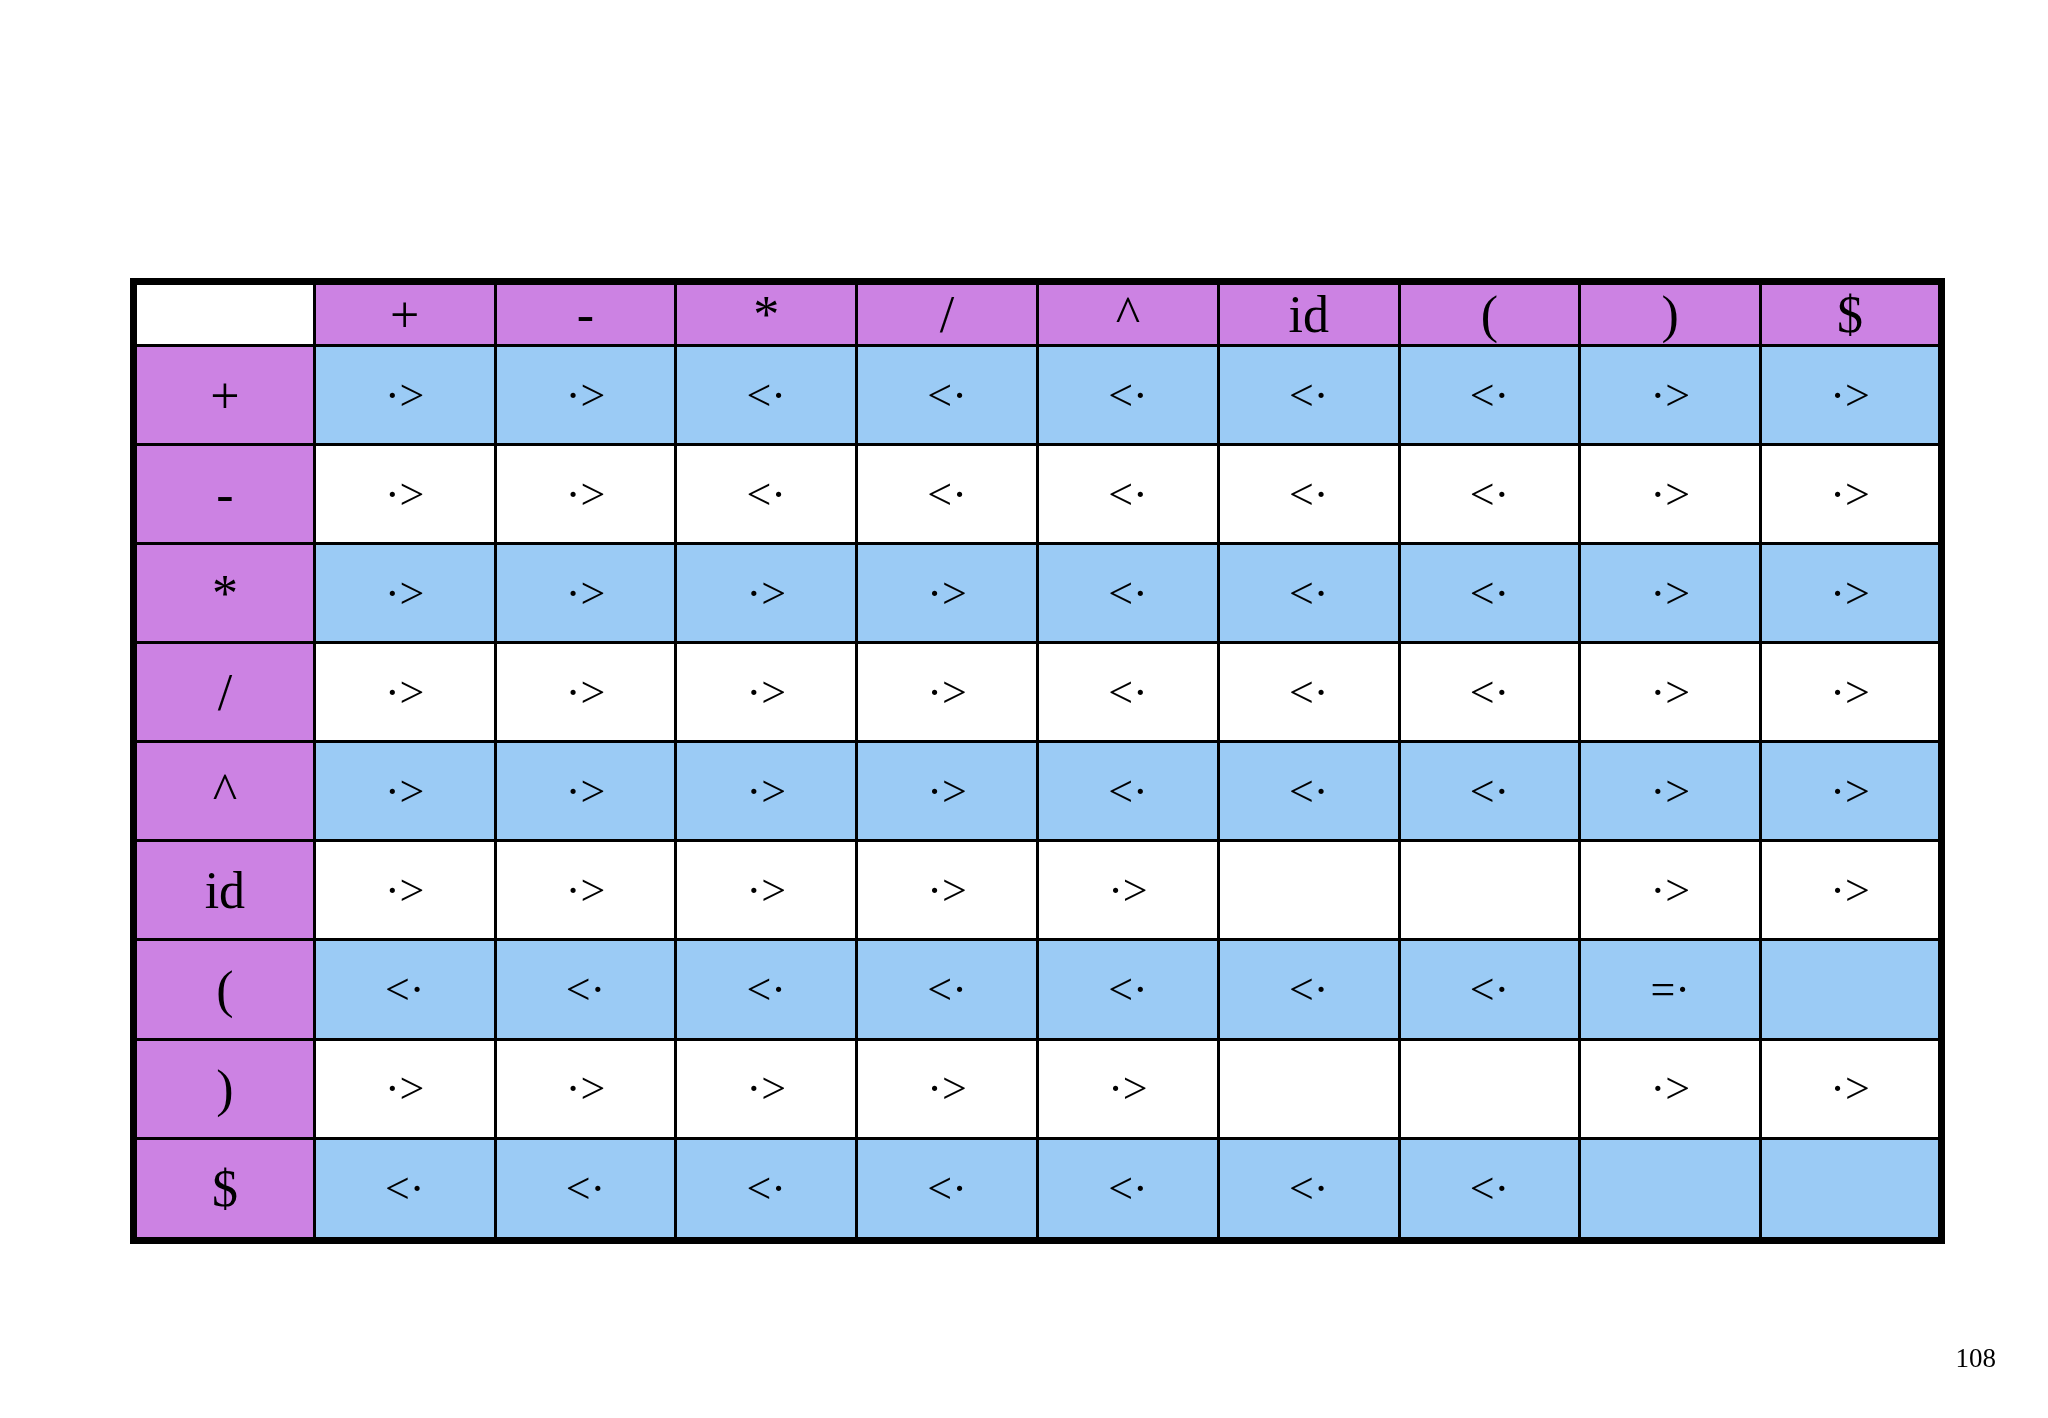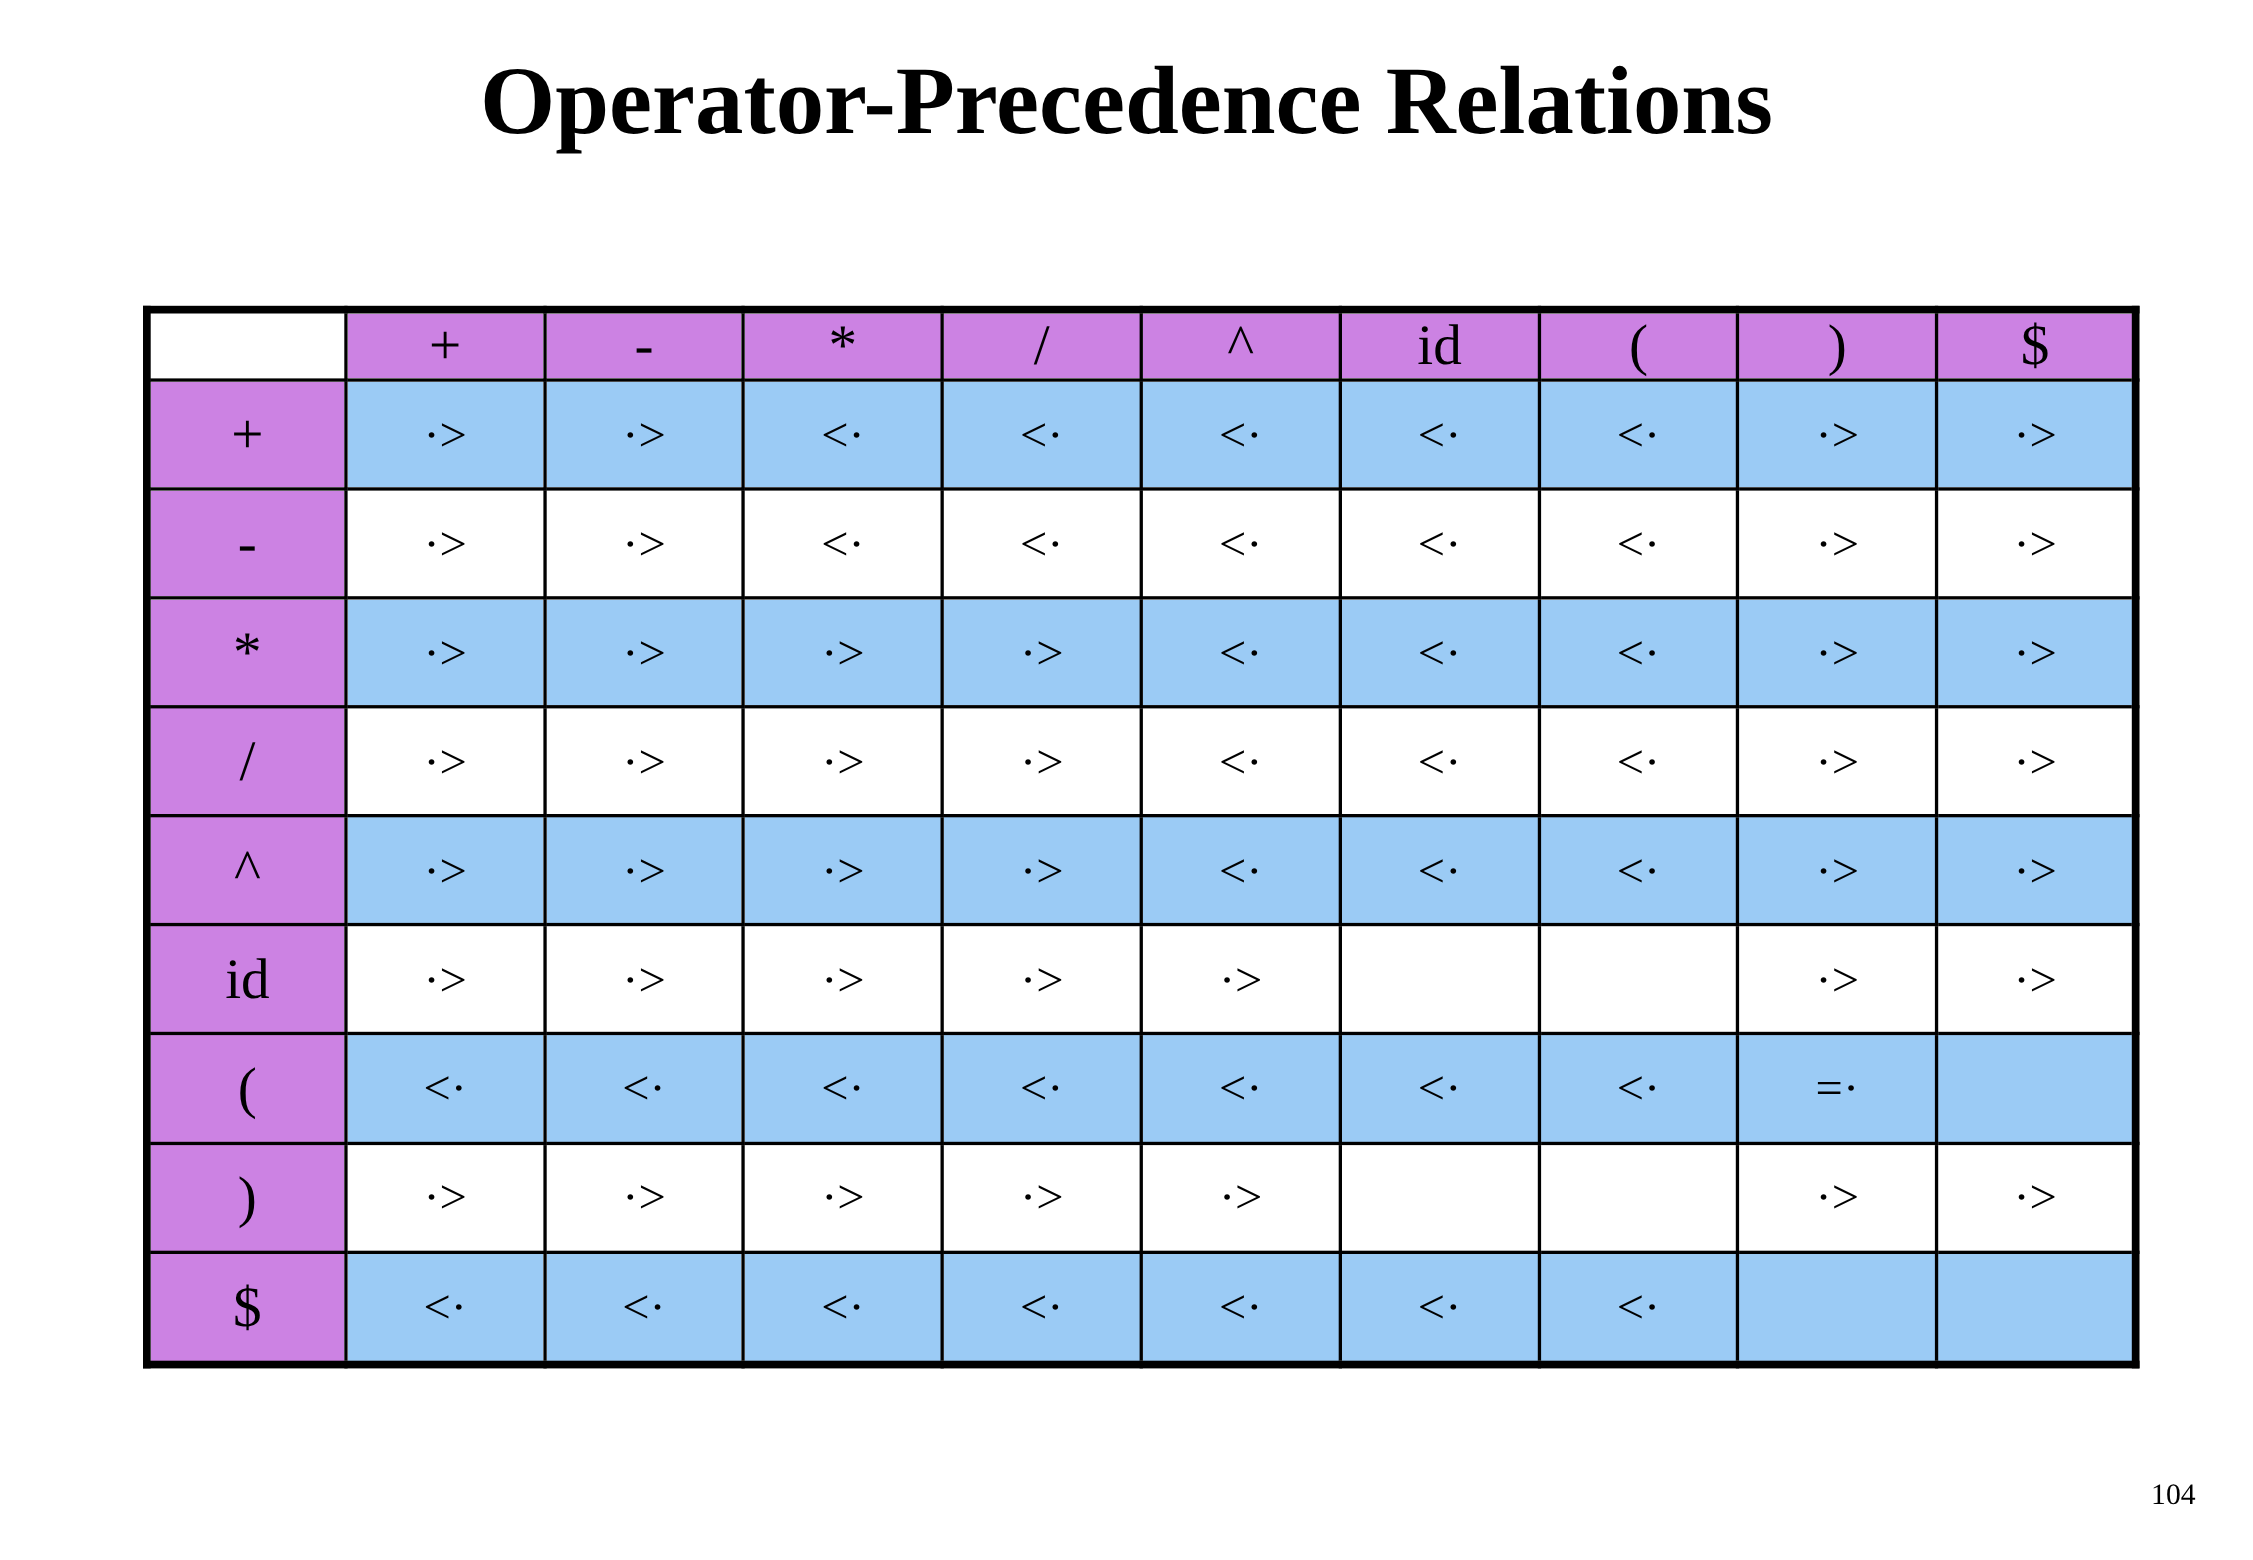--- a/index.html
+++ b/index.html
@@ -73,21 +73,20 @@
     right: 52px;
     top: 1343px;
     font-size: 27px;
     color: var(--text, #000);
   }
 </style>
 </head>
 <body>
 
 <div class="slide">
-  <h1 class="slide-title">Operator-Precedence Relations</h1>
 
   <table class="precedence">
       <thead>
         <tr>
           <th class="corner"></th>
           <th>+</th>
           <th>-</th>
           <th>*</th>
           <th>/</th>
           <th>^</th>
@@ -202,14 +201,14 @@
           <td>&lt;·</td>
           <td>&lt;·</td>
           <td>&lt;·</td>
           <td>&lt;·</td>
           <td></td>
           <td></td>
         </tr>
       </tbody>
     </table>
 
-  <div class="page-number">104</div>
+  <div class="page-number">108</div>
 </div>
 
 </body></html>

